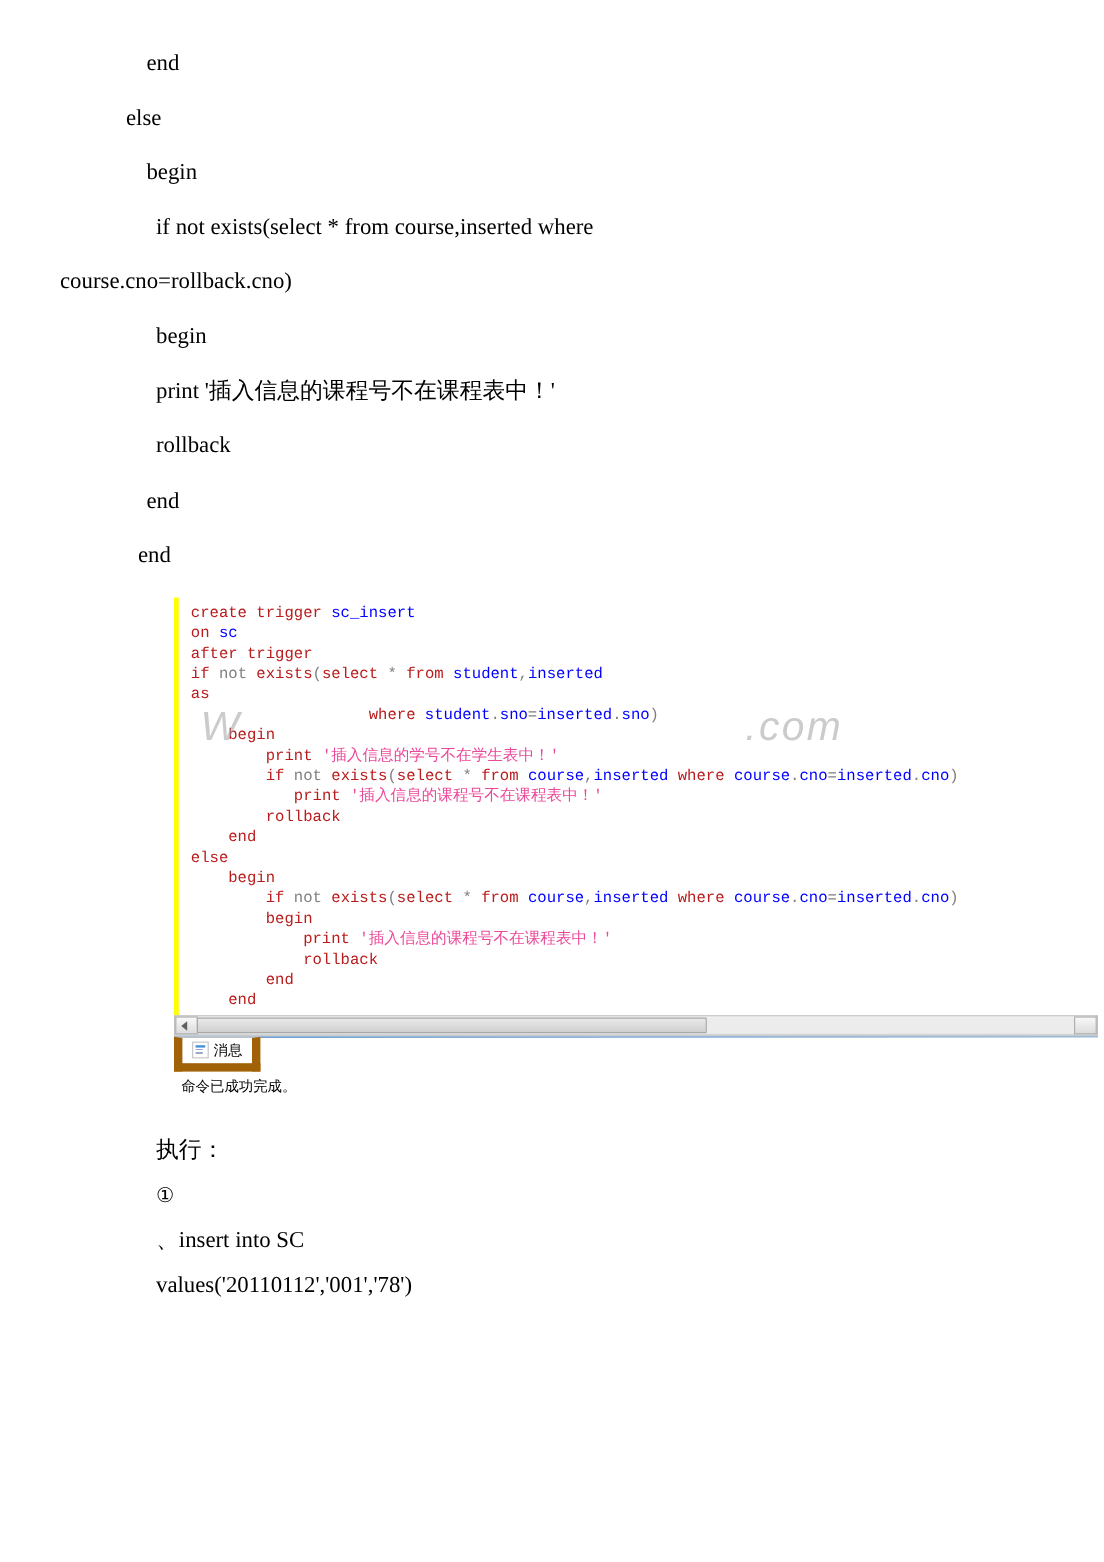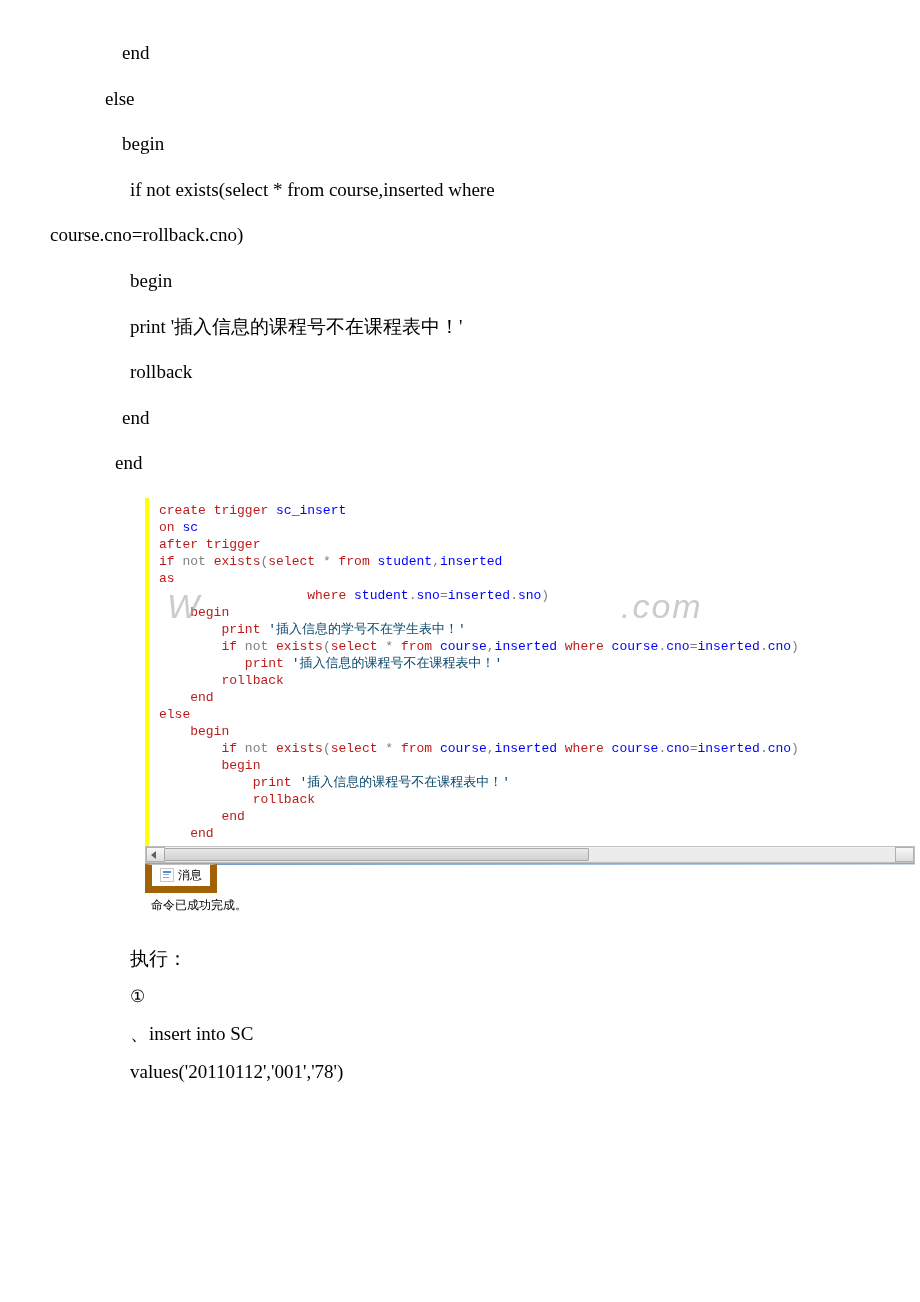--- a/index.html
+++ b/index.html
@@ -39,21 +39,21 @@
     line-height: 17px;
     border-left: 4px solid #ffff00;
     position: relative;
     min-height: 320px;
   }
   .sql-line {
     white-space: pre;
     color: #0000ff;
   }
   .sql-kw { color: #b91c1c; }
-  .sql-red { color: #0c4a6e; }
+  .sql-red { color: #ec4899; }
   .sql-gray { color: #808080; }
   .sql-scroll {
     height: 17px;
     background: linear-gradient(#f4f4f4,#e6e6e6);
     border: 1px solid #c0c0c0;
     position: relative;
   }
   .sql-scroll::before, .sql-scroll::after {
     content: "";
     position: absolute;

